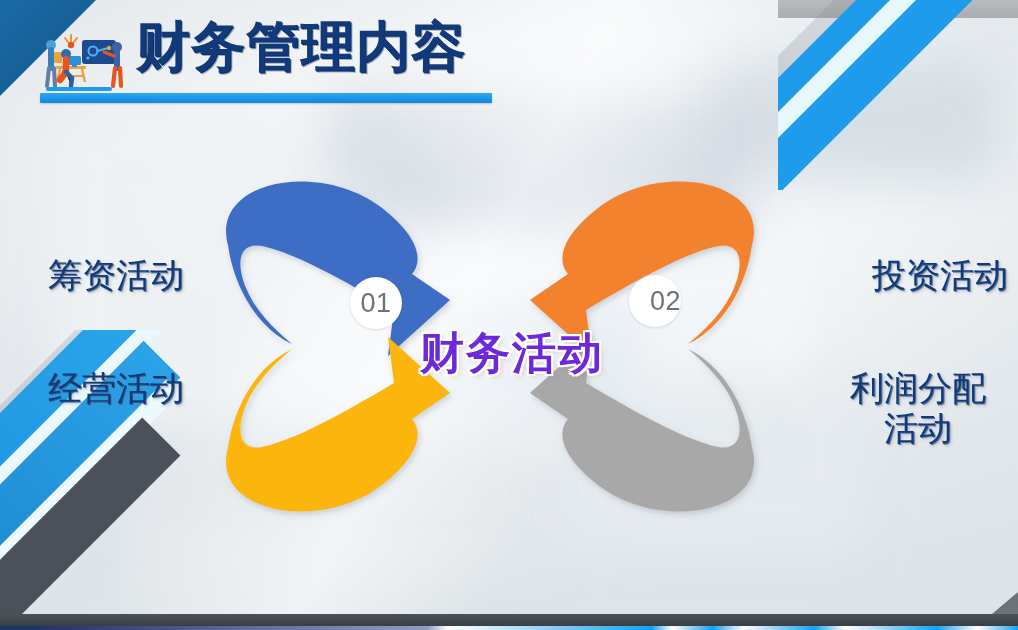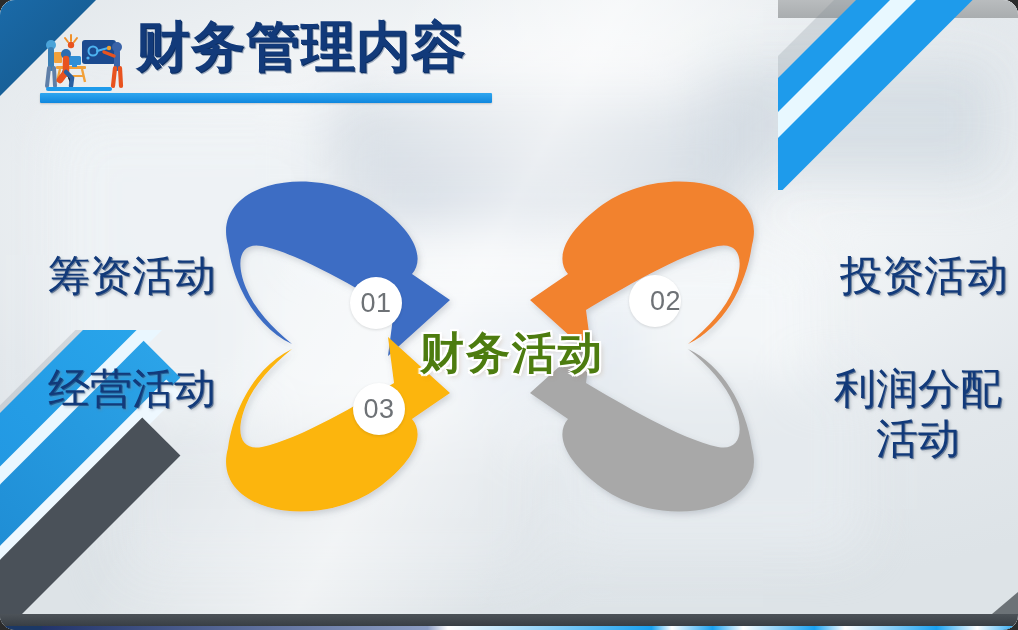--- a/index.html
+++ b/index.html
@@ -3,21 +3,20 @@
 <meta charset="utf-8">
 <style>
   html,body{margin:0;padding:0;background:#2b2b2b;}
   body{font-family:"Liberation Sans","DejaVu Sans",sans-serif;}
 
   #slide{
     position:relative;
     width:1018px;height:630px;
     overflow:hidden;
     background:#e9ecee;
-    border-radius:15px;
   }
 
   
   .bg-base{
     position:absolute;inset:0;
     background:
       radial-gradient(900px 420px at 52% 30%, #fdfdfe 0%, #f1f4f6 38%, #e3e8ec 70%, #dde3e7 100%),
       linear-gradient(175deg,#dfe5e9 0%,#eef1f3 26%,#f7f9fa 52%,#e8ecef 78%,#d9dee2 100%);
   }
   .bg-blurphoto{
@@ -116,35 +115,35 @@
     font-family:"Liberation Sans","DejaVu Sans",sans-serif;
     box-shadow:0 1px 3px rgba(0,0,0,.12);
   }
   #badge01{left:350px;top:277px;}
   #badge02{left:629px;top:275px;justify-content:flex-end;}
   #badge03{left:353px;top:383px;}
   #badge04{left:628px;top:381px;}
 
   .center-label{
     position:absolute;left:420px;top:324px;
-    font-size:44px;font-weight:bold;color:#4d7c0f;
+    font-size:44px;font-weight:bold;color:#6d28d9;
     font-family:"DejaVu Sans","Liberation Sans",sans-serif;
     letter-spacing:2px;white-space:nowrap;
     text-shadow:
       -2px 0 0 #fff, 2px 0 0 #fff, 0 -2px 0 #fff, 0 2px 0 #fff,
       -2px -2px 0 #fff, 2px -2px 0 #fff, -2px 2px 0 #fff, 2px 2px 0 #fff,
       3px 3px 5px rgba(160,120,80,.25);
   }
 
   
   .side-label{
     position:absolute;
-    font-size:42px;line-height:1.18;
+    font-size:34px;line-height:1.18;
     color:#123a7a;
-    font-family:Liberation Mono, monospace;
+    font-family:Liberation Sans, sans-serif;
     text-shadow:1px 1px 0 rgba(12,45,95,.55), 2px 2px 3px rgba(120,130,145,.45);
     white-space:nowrap;
   }
   #lbl-left-top{left:48px;top:255px;}
   #lbl-left-bottom{left:48px;top:368px;}
   #lbl-right-top{right:10px;top:255px;text-align:right;}
   #lbl-right-bottom{right:10px;top:368px;text-align:center;white-space:normal;width:180px;}
 </style>
 </head>
 <body>
@@ -287,23 +286,20 @@
       </g>
     </svg>
   </div>
 
   <div class="num-badge" id="badge01">
     <span>01</span>
   </div>
   <div class="num-badge" id="badge02">
     <span>02</span>
   </div>
-  <div class="num-badge" id="badge03">
-    <span>03</span>
-  </div>
 
   <div class="center-label">财务活动</div>
 
   <div class="side-label" id="lbl-left-top">筹资活动</div>
   <div class="side-label" id="lbl-right-top">投资活动</div>
   <div class="side-label" id="lbl-left-bottom">经营活动</div>
   <div class="side-label" id="lbl-right-bottom">利润分配<br>活动</div>
 
   <div class="bottom-edge-tri"></div>
   <div class="bottom-bar"></div>

